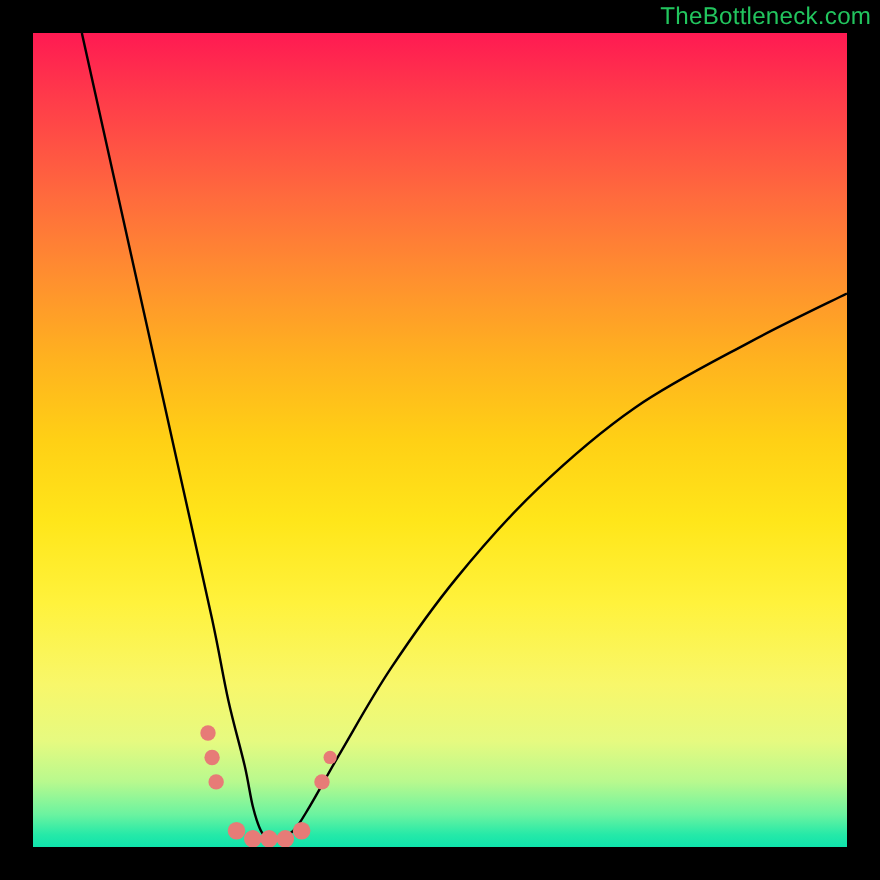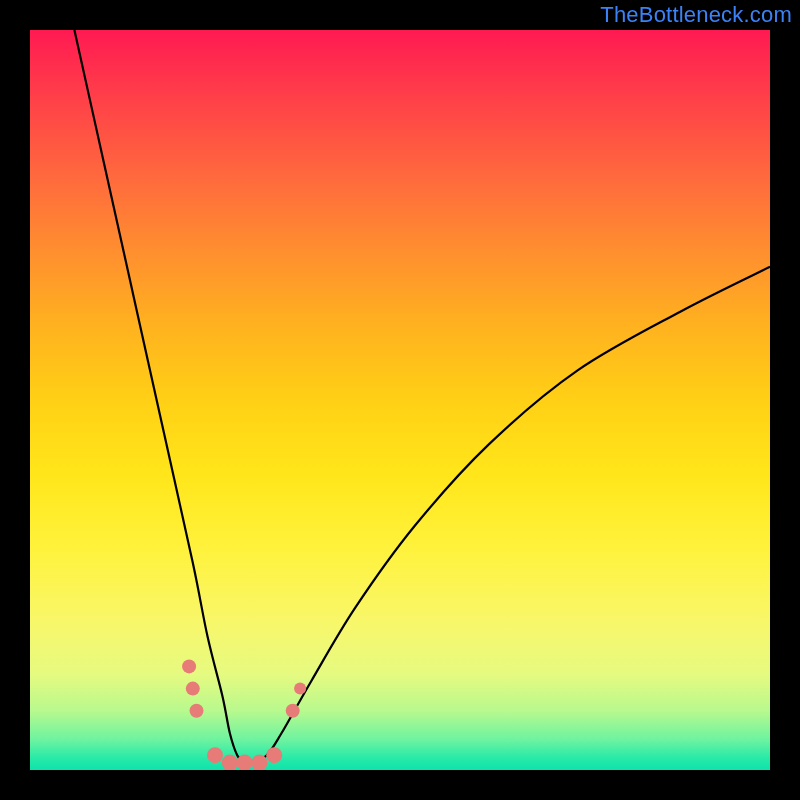--- a/index.html
+++ b/index.html
@@ -39,21 +39,21 @@
       #b8f98e 92%,
       #6bf3a0 96%,
       #25e9a8 98.5%,
       #0fe3ac 100%
     );
   }
   .attribution {
     position: absolute;
     top: 2px;
     right: 8px;
-    color: #3b82f6;
+    color: #22c55e;
     font-size: 22px;
     font-weight: 500;
     letter-spacing: 0.2px;
     user-select: none;
   }
   svg.curves {
     position: absolute;
     left: 0;
     top: 0;
     width: 740px;

